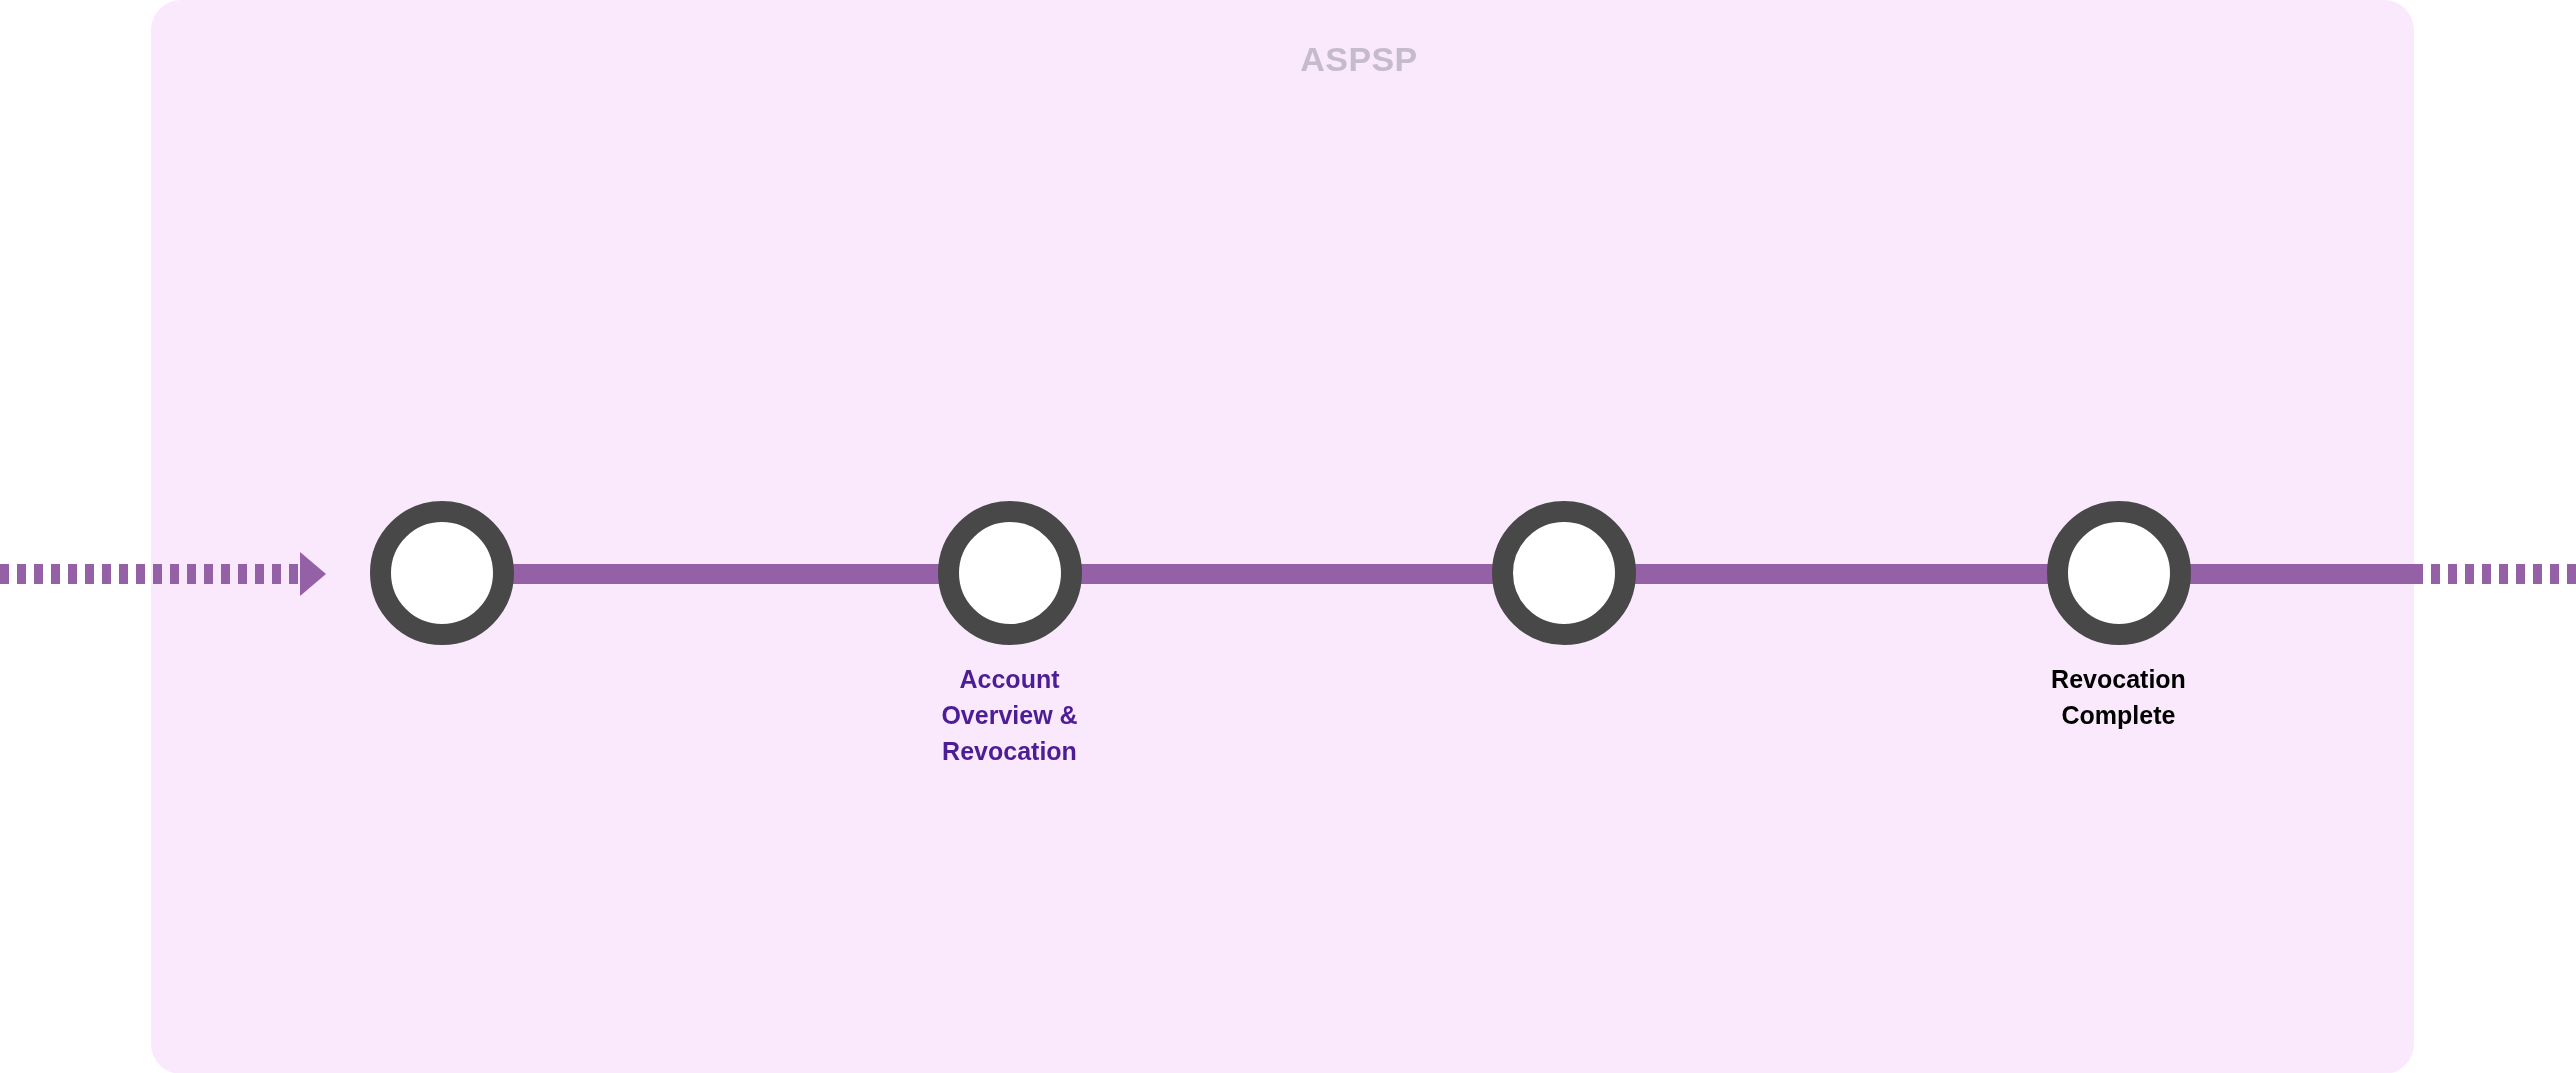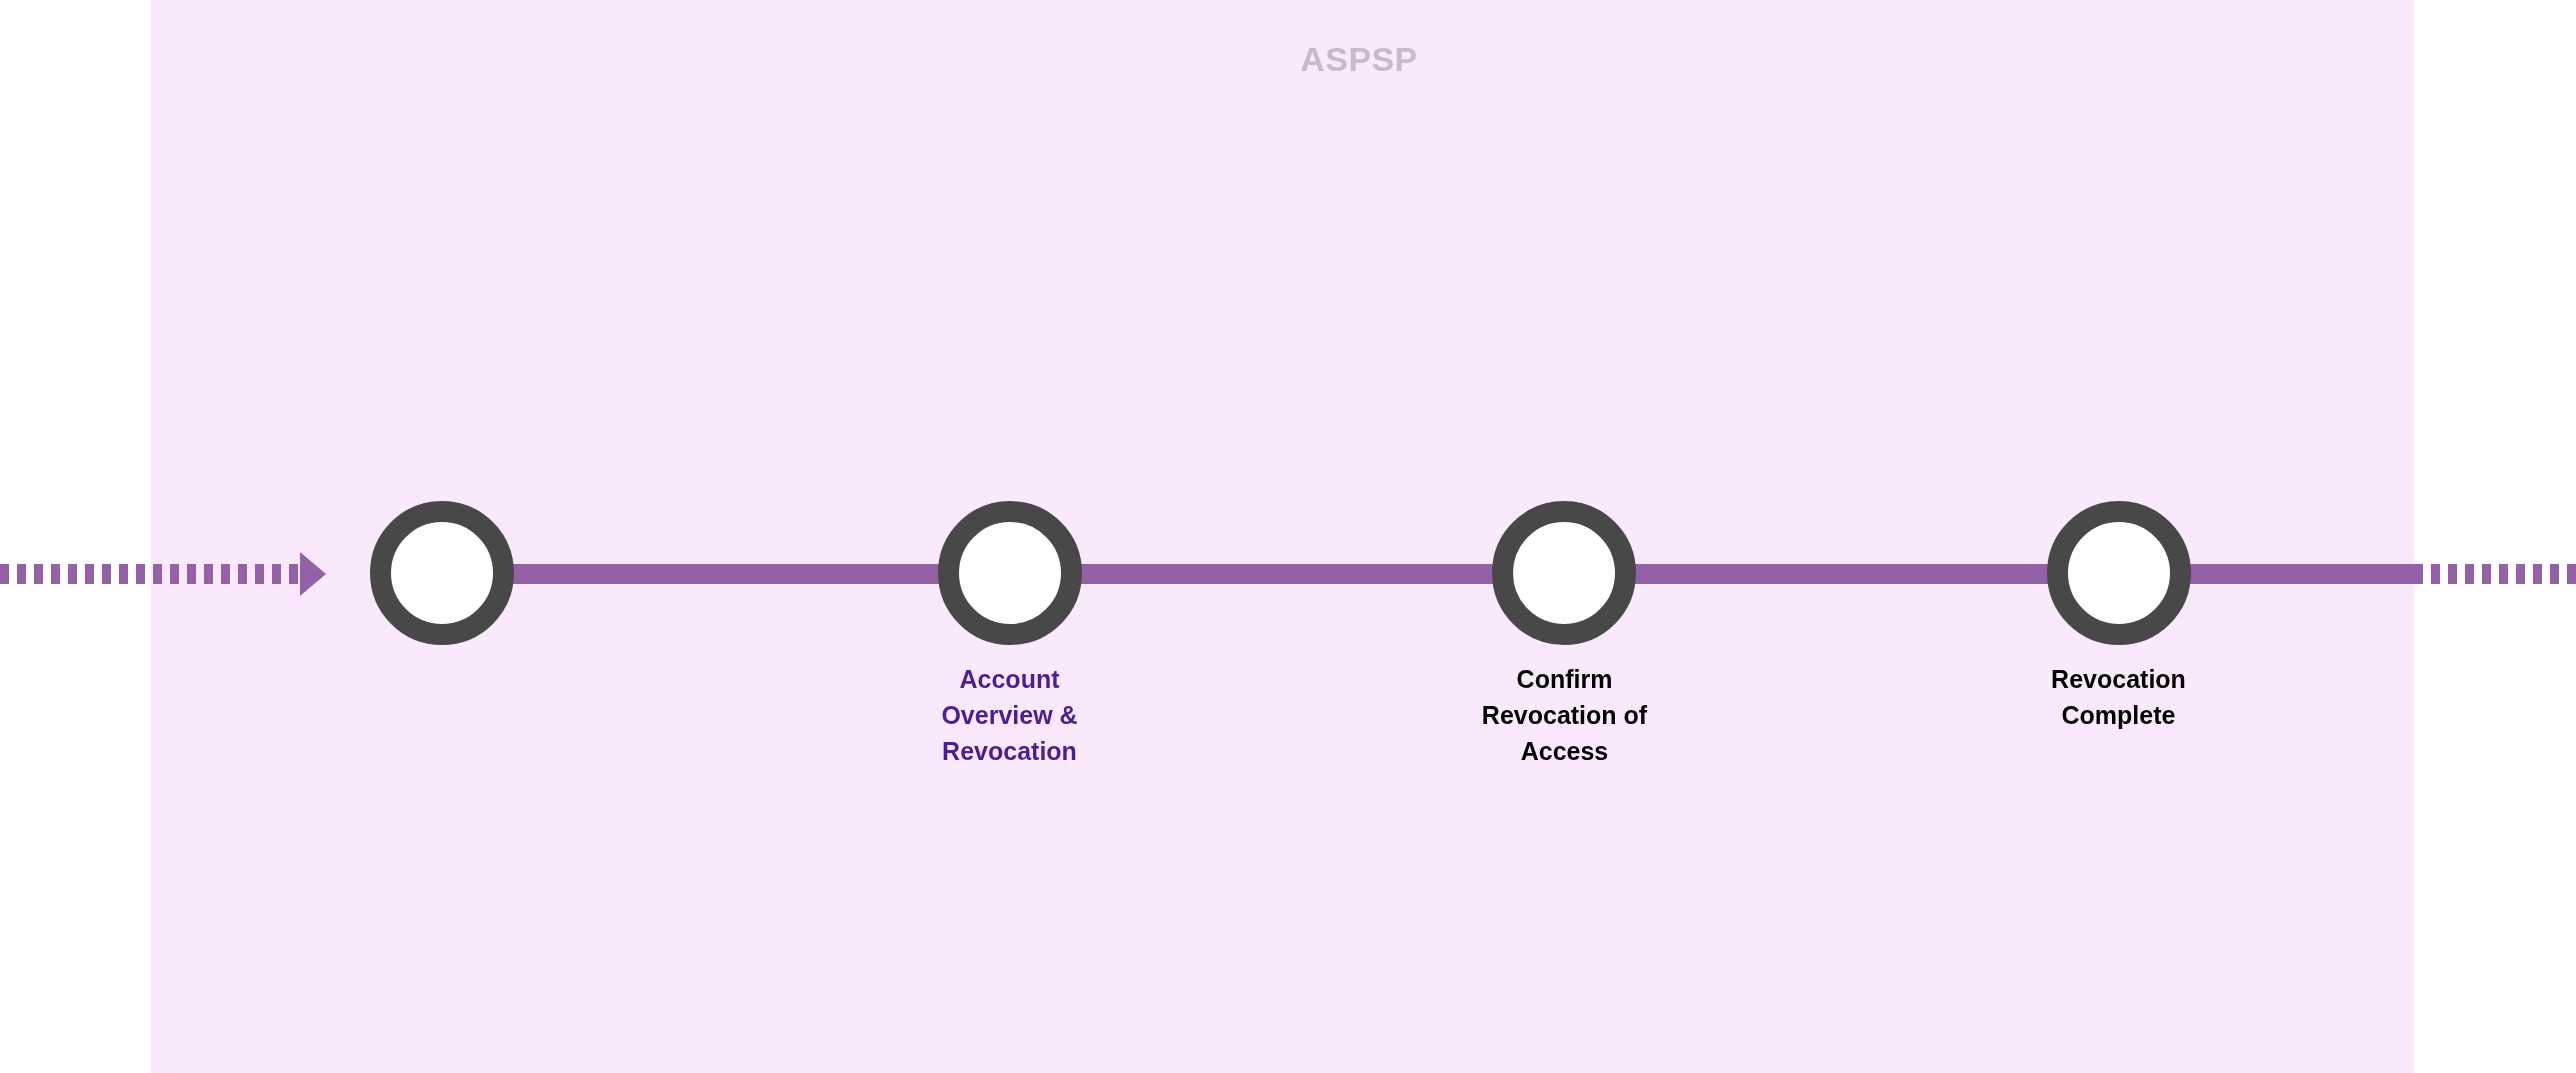--- a/index.html
+++ b/index.html
@@ -99,43 +99,40 @@
     line-height: 1.43;
     color: #000000;
     white-space: pre-line;
   }
 </style>
 </head>
 <body>
 
 <div id="canvas">
 
-  <div id="lane" style="left: 151px; width: 2263px; background: rgb(250, 233, 253);">
+  <div id="lane" style="left: 151px; width: 2263px; background: rgb(250, 233, 253); border-radius: 30px;">
     <div id="lane-title" style="color: rgb(198, 187, 204);">ASPSP</div>
   </div>
 
   <div id="rail-in" class="rail-dashed" style="background-image: repeating-linear-gradient(to right, rgb(148, 97, 166) 0px, rgb(148, 97, 166) 8.6px, rgba(0, 0, 0, 0) 8.6px, rgba(0, 0, 0, 0) 17px);"></div>
   <div id="rail-in-arrow" style="border-left-color: rgb(148, 97, 166);"></div>
   <div id="rail-out" class="rail-dashed" style="background-image: repeating-linear-gradient(to right, rgb(148, 97, 166) 0px, rgb(148, 97, 166) 8.6px, rgba(0, 0, 0, 0) 8.6px, rgba(0, 0, 0, 0) 17px);"></div>
 
   <div class="rail-solid" id="conn-1-2" style="left: 513px; width: 426px; background: rgb(148, 97, 166);"></div>
   <div class="rail-solid" id="conn-2-3" style="left: 1080px; width: 414px; background: rgb(148, 97, 166);"></div>
   <div class="rail-solid" id="conn-3-4" style="left: 1635px; width: 413px; background: rgb(148, 97, 166);"></div>
   <div class="rail-solid" id="conn-4-out" style="left: 2189px; width: 225px; background: rgb(148, 97, 166);"></div>
 
   <div class="node" id="node-1" style="left: 370px; top: 501px; border-color: rgb(72, 72, 72); background: rgb(255, 255, 255);"></div>
 
   <div class="node" id="node-2" style="left: 938px; top: 501px; border-color: rgb(72, 72, 72); background: rgb(255, 255, 255);"></div>
   <div class="node-label" id="label-2" style="left: 877px; top: 662px; color: #4c1d95;">Account
 Overview &amp;
 Revocation</div>
 
   <div class="node" id="node-3" style="left: 1492px; top: 501px; border-color: rgb(72, 72, 72); background: rgb(255, 255, 255);"></div>
-  <div class="node-label" id="label-3" style="left: 1432px; top: 662px; color: rgb(0, 0, 0);">Confirm
-Revocation of
-Access</div>
 
   <div class="node" id="node-4" style="left: 2047px; top: 501px; border-color: rgb(72, 72, 72); background: rgb(255, 255, 255);"></div>
   <div class="node-label" id="label-4" style="left: 1986px; top: 662px; color: rgb(0, 0, 0);">Revocation
 Complete</div>
 
 </div>
 
 
 </body></html>

